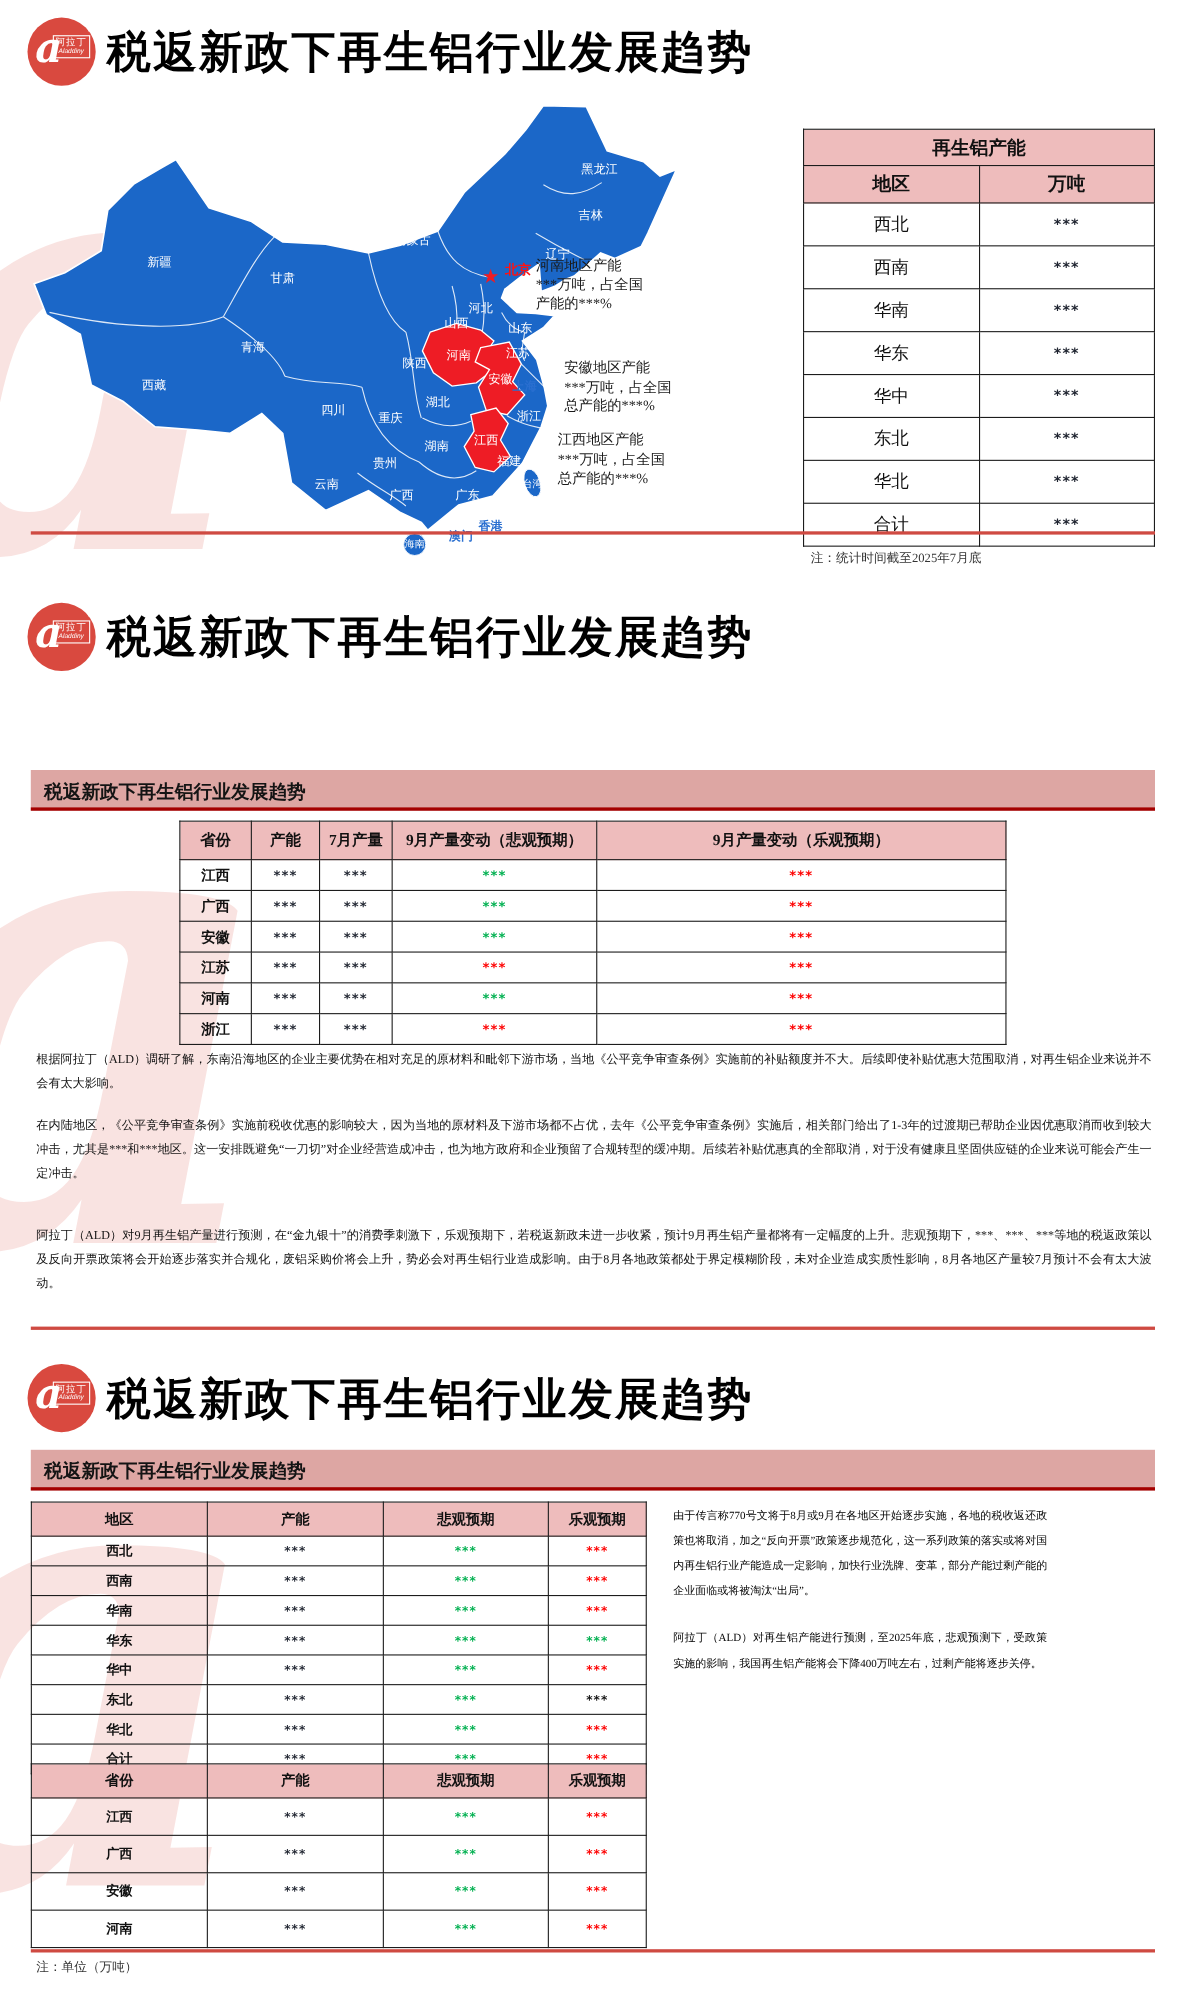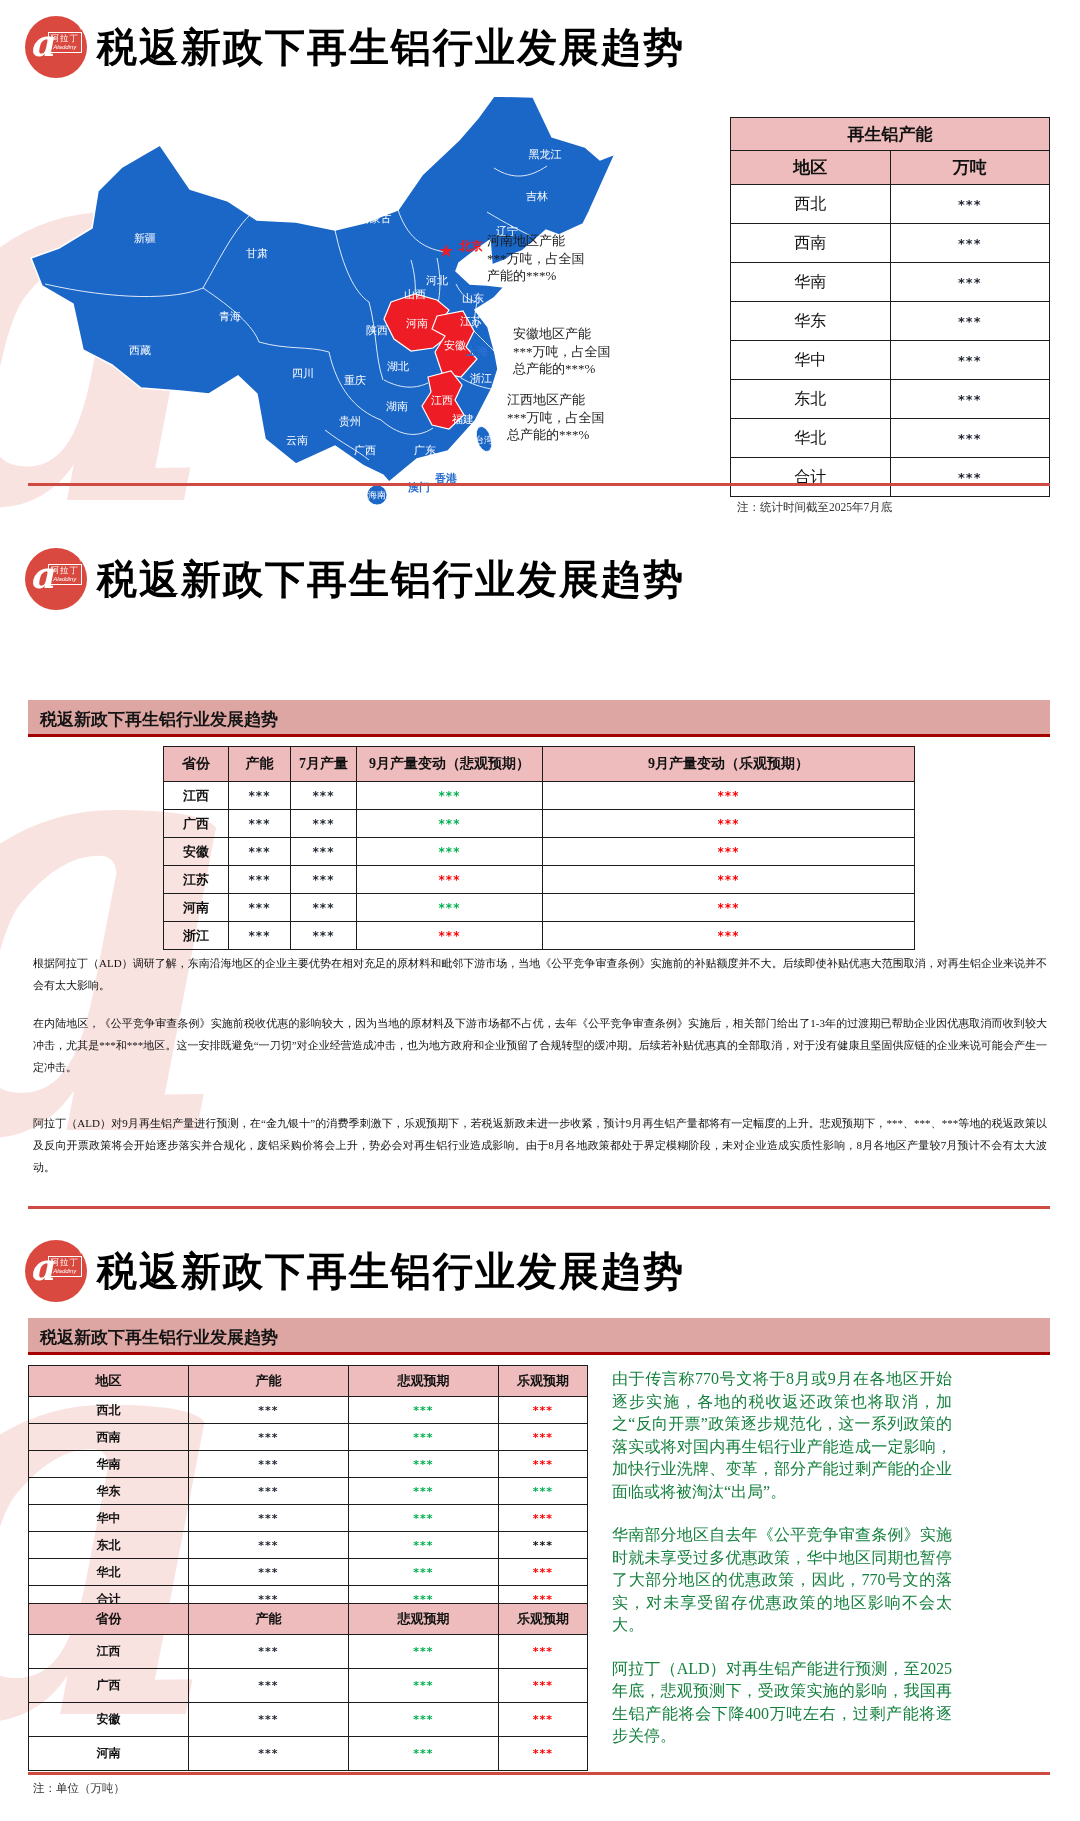--- a/index.html
+++ b/index.html
@@ -65,21 +65,21 @@
     text-align:justify;z-index:1;}
   
   .s3-table{left:28px;width:560px;}
   .s3-table th{height:30px;font-size:13px;}
   .s3-table td{font-size:12px;}
   .s3-table .rname{font-weight:bold;}
   .s3-table .stars{font-size:11px;}
   .s3a td{height:26px;}
   .s3b td{height:33px;}
   .right-col{position:absolute;left:612px;top:1368px;width:340px;z-index:1;}
-  .right-col p{margin:0 0 21px;font-size:16px;line-height:22.5px;text-align:justify;color:#15803d;}
+  .right-col p{margin:0 0 21px;font-size:10px;line-height:22.5px;text-align:justify;color:#000000;}
   .right-col p.tight{margin:0;}
 </style>
 </head>
 <body>
 
 <div class="watermark" style="left:-110px;top:40px;font-size:540px;">a</div>
 <div class="watermark" style="left:-130px;top:620px;font-size:600px;">a</div>
 <div class="watermark" style="left:-130px;top:1220px;font-size:580px;">a</div>
 
 <div class="sec-header" style="top:16px;">
@@ -435,18 +435,17 @@
       <td class="rname">河南</td>
       <td><span class="stars dark">***</span></td>
       <td><span class="stars green">***</span></td>
       <td><span class="stars red">***</span></td>
     </tr>
     </tbody>
 </table>
 
 <div class="right-col">
   <p>由于传言称770号文将于8月或9月在各地区开始逐步实施，各地的税收返还政策也将取消，加之“反向开票”政策逐步规范化，这一系列政策的落实或将对国内再生铝行业产能造成一定影响，加快行业洗牌、变革，部分产能过剩产能的企业面临或将被淘汰“出局”。</p>
-  <p>华南部分地区自去年《公平竞争审查条例》实施时就未享受过多优惠政策，华中地区同期也暂停了大部分地区的优惠政策，因此，770号文的落实，对未享受留存优惠政策的地区影响不会太大。</p>
   <p class="tight">阿拉丁（ALD）对再生铝产能进行预测，至2025年底，悲观预测下，受政策实施的影响，我国再生铝产能将会下降400万吨左右，过剩产能将逐步关停。</p>
 </div>
 
 <div class="divider" style="top:1772px;"></div>
 <div class="small-note" style="left:33px;top:1781px;">注：单位（万吨）</div>
 
 </body></html>

